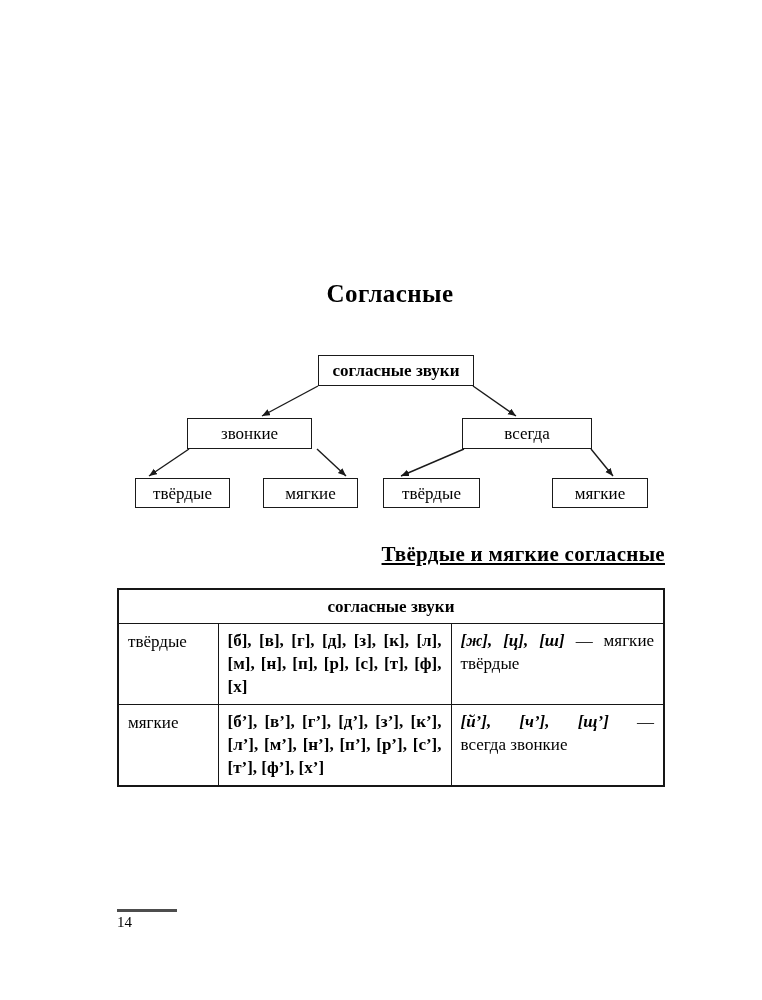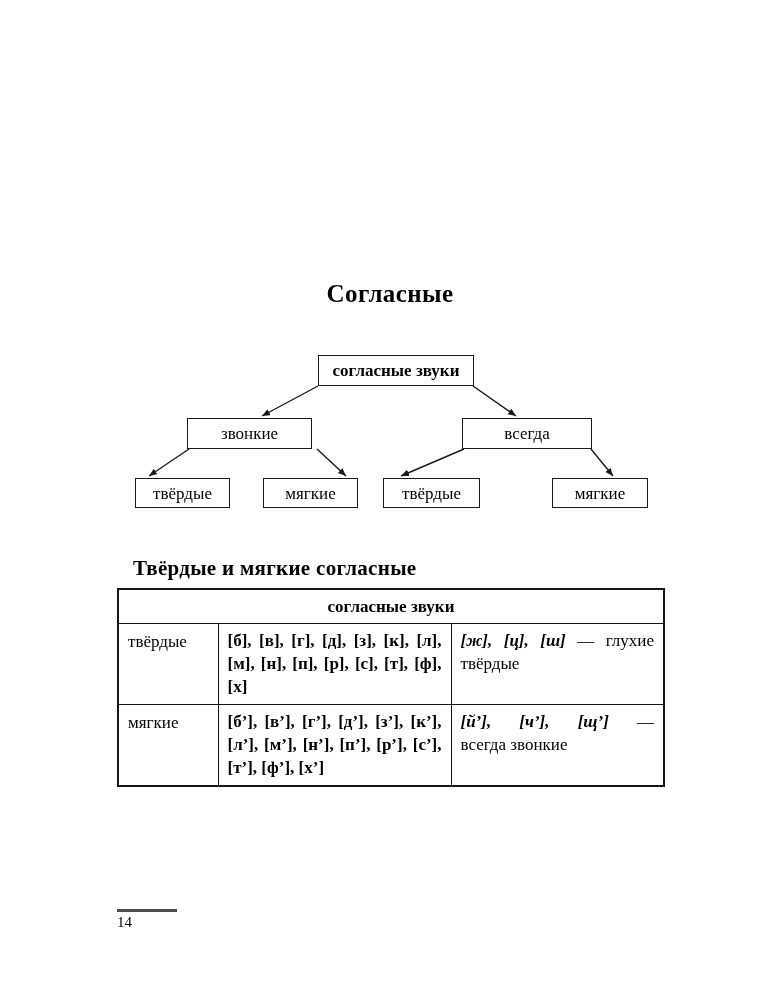--- a/index.html
+++ b/index.html
@@ -20,25 +20,26 @@
     left: 117px; top: 280px; width: 546px;
     margin: 0;
     text-align: center;
     font-size: 25px;
     font-weight: bold;
     letter-spacing: 0.4px;
   }
   .subtitle {
     position: absolute;
     left: 117px; top: 540px; width: 546px;
-    margin: 16px;
-    text-align: left;
+    margin: 2px;
+    text-align: right;
     font-size: 21px;
     font-weight: bold;
     letter-spacing: 0.3px;
+    text-decoration: underline;
   }
 
   
   .arrows {
     position: absolute;
     left: 0; top: 0;
     width: 762px; height: 1000px;
     pointer-events: none;
   }
   .node {
@@ -140,21 +141,21 @@
     </thead>
     <tbody>
       <tr>
         <td class="lbl">твёрдые</td>
         <td class="snd">
           <div class="jl">[б], [в], [г], [д], [з], [к], [л],</div>
           <div class="jl">[м], [н], [п], [р], [с], [т], [ф],</div>
           <div class="ll">[х]</div>
         </td>
         <td class="note">
-          <div class="jl"><span class="b">[ж], [ц], [ш]</span> <span>— глухие</span></div>
+          <div class="jl"><span class="b">[ж], [ц], [ш]</span> <span>— мягкие</span></div>
           <div class="ll">твёрдые</div>
         </td>
       </tr>
       <tr>
         <td class="lbl">мягкие</td>
         <td class="snd">
           <div class="jl">[б’], [в’], [г’], [д’], [з’], [к’],</div>
           <div class="jl">[л’], [м’], [н’], [п’], [р’], [с’],</div>
           <div class="ll">[т’], [ф’], [х’]</div>
         </td>

